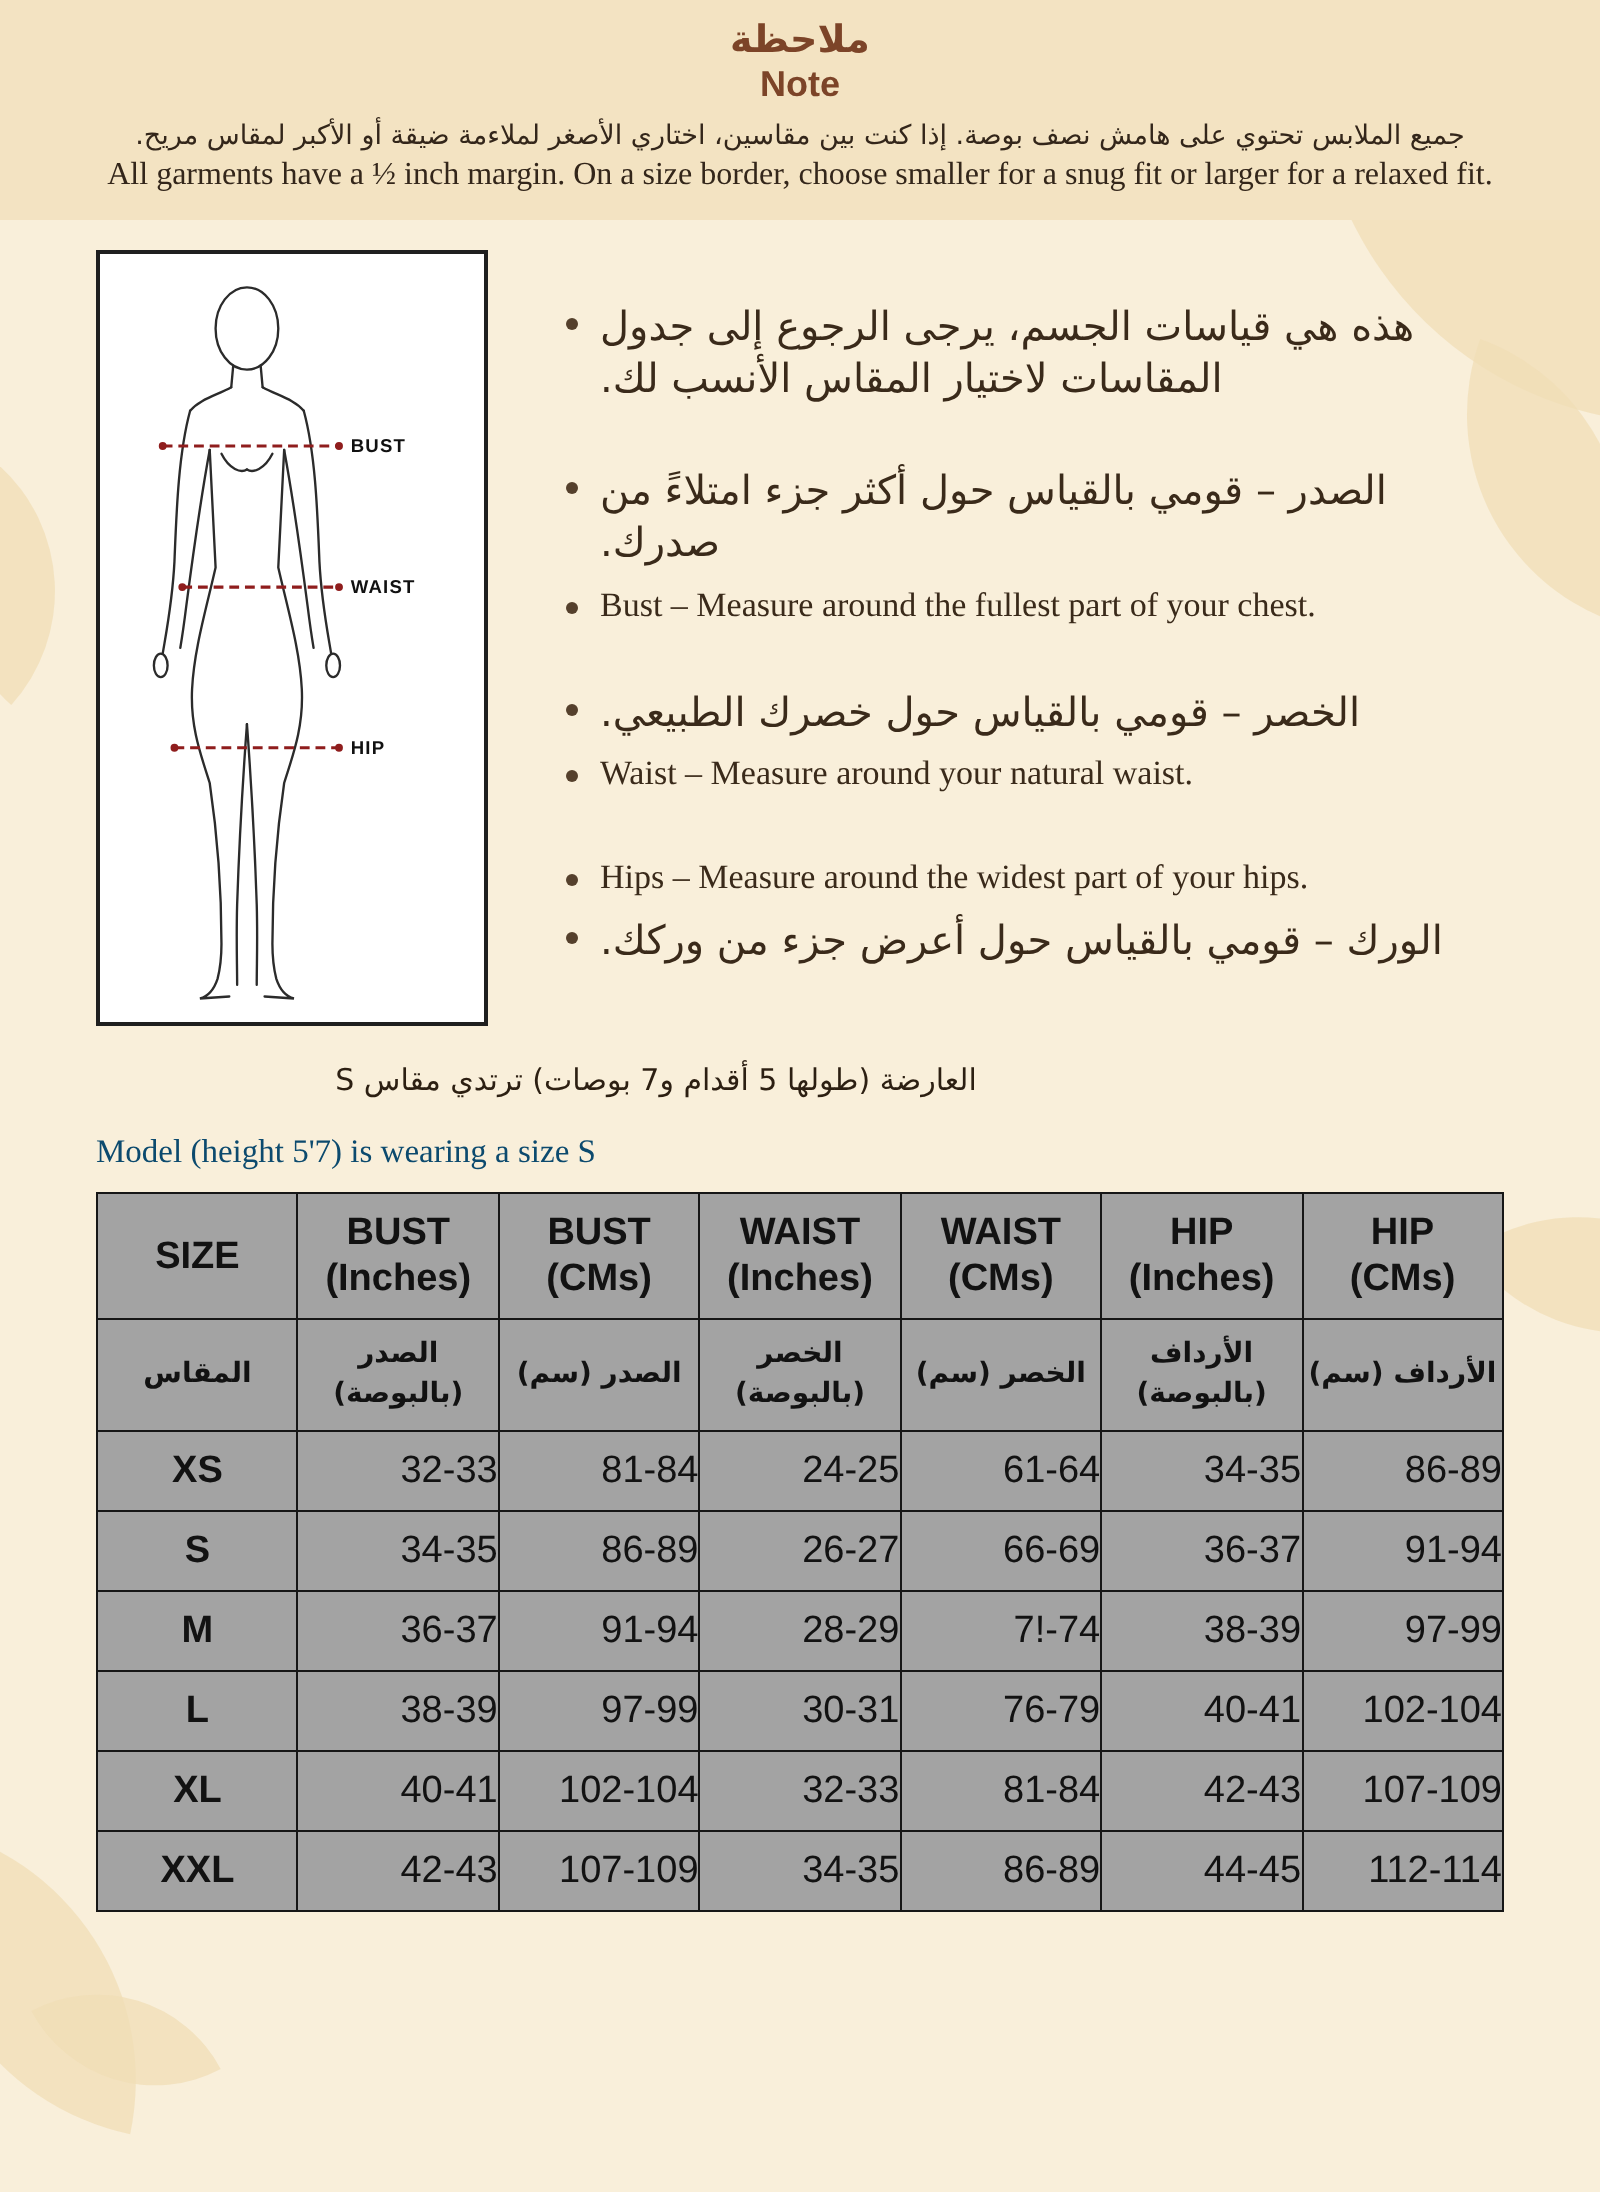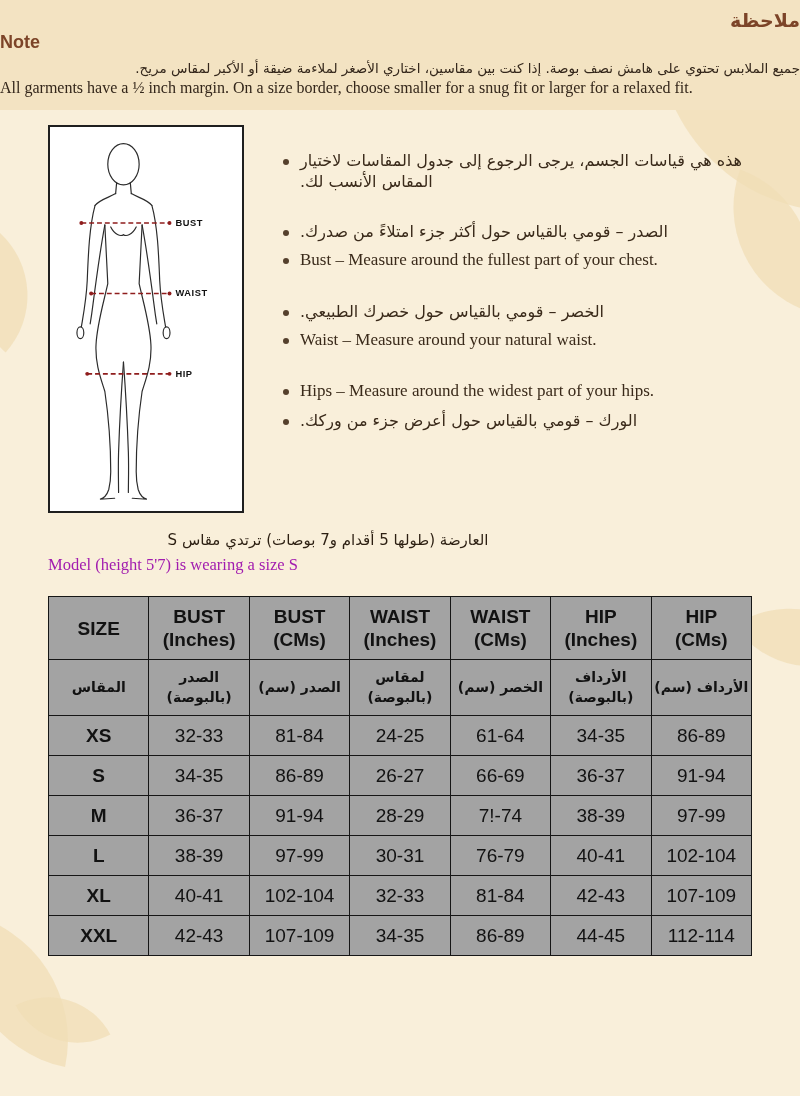--- a/index.html
+++ b/index.html
@@ -28,38 +28,38 @@
   .figure-box { position:absolute; left:48px; top:125px; width:196px; height:388px; background:#ffffff; border:2px solid #1f1f1f; }
   .figure-box svg { display:block; width:100%; height:100%; }
   .fig-label { font-family:"Liberation Sans","DejaVu Sans",sans-serif; font-size:9.5px; font-weight:700; letter-spacing:.6px; fill:#111; }
 
   
   .bullets { position:absolute; left:283px; top:150px; width:472px; }
   .bullet-group { margin-bottom:29px; }
   .bullet-row { display:flex; gap:11px; margin-bottom:7px; }
   .dot { flex:0 0 auto; width:6px; height:6px; border-radius:50%; background:#55402c; margin-top:9px; }
   .bullet-text { font-size:17px; line-height:1.32; color:#3a2a1a; }
-  .bullet-text.ar { font-family:"DejaVu Sans",sans-serif; font-size:16px; text-align:left; }
+  .bullet-text.ar { font-family:"DejaVu Sans",sans-serif; font-size:20px; text-align:left; }
   .bullet-text.en { font-family:"Liberation Serif","DejaVu Serif",serif; }
 
   
   .model-note { position:absolute; left:48px; top:531px; width:560px; }
   .model-note .ar { font-family:"DejaVu Sans",sans-serif; font-size:15px; color:#2c1f12; text-align:center; }
-  .model-note .en { font-family:"Liberation Serif","DejaVu Serif",serif; font-size:16.5px; color:#a21caf; margin-top:6px; }
+  .model-note .en { font-family:"Liberation Serif","DejaVu Serif",serif; font-size:16.5px; color:#0c4a6e; margin-top:17px; }
 
   
   .size-table { position:absolute; left:48px; top:596px; width:704px; table-layout:fixed; border-collapse:collapse; background:#a3a3a3; font-family:"Liberation Sans","DejaVu Sans",sans-serif; }
   .size-table th, .size-table td { border:1.5px solid #161616; text-align:center; vertical-align:middle; color:#121212; }
   .size-table thead .en-head th { font-size:19px; font-weight:700; line-height:1.22; padding:8px 2px; height:62px; }
   .size-table thead .ar-row th { font-family:"DejaVu Sans",sans-serif; font-size:14px; font-weight:700; line-height:1.4; padding:6px 2px; height:56px; }
   .size-table tbody th { font-size:19px; font-weight:700; height:40px; }
-  .size-table tbody td { font-size:19px; font-weight:400; height:40px; }
-
-  
-  .note-band { position:absolute; left:0; bottom:0; width:800px; height:111px; background:#f3e3c2; padding-top:10px; z-index:2; }
+  .size-table tbody td { font-size:19px; font-weight:400; height:40px;text-align:right; }
+
+  
+  .note-band { position:absolute; left:0; bottom:0; width:800px; height:111px; background:#f3e3c2; text-align:center; padding-top:10px; z-index:2; }
   .note-title-ar { font-family:"DejaVu Sans",sans-serif; font-size:19px; font-weight:700; color:#7c4428; }
   .note-title-en { font-family:"Liberation Sans","DejaVu Sans",sans-serif; font-size:18px; font-weight:700; color:#7c4428; margin-top:1px; }
   .note-body-ar { font-family:"DejaVu Sans",sans-serif; font-size:13.5px; color:#33261a; margin-top:7px; }
   .note-body-en { font-family:"Liberation Serif","DejaVu Serif",serif; font-size:16px; color:#33261a; margin-top:3px; }
 </style>
 </head>
 <body>
 
 <div class="page">
 
@@ -189,21 +189,21 @@
             </th>
             <th>
               <div>HIP</div>
               <div>(CMs)</div>
             </th>
           </tr>
         <tr class="ar-row">
             <th dir="rtl">المقاس</th>
             <th dir="rtl">الصدر (بالبوصة)</th>
             <th dir="rtl">الصدر (سم)</th>
-            <th dir="rtl">لمقاس (بالبوصة)</th>
+            <th dir="rtl">الخصر (بالبوصة)</th>
             <th dir="rtl">الخصر (سم)</th>
             <th dir="rtl">الأرداف (بالبوصة)</th>
             <th dir="rtl">الأرداف (سم)</th>
           </tr>
       </thead>
       <tbody>
           <tr>
             <th>XS</th>
             <td>32-33</td>
             <td>81-84</td>

